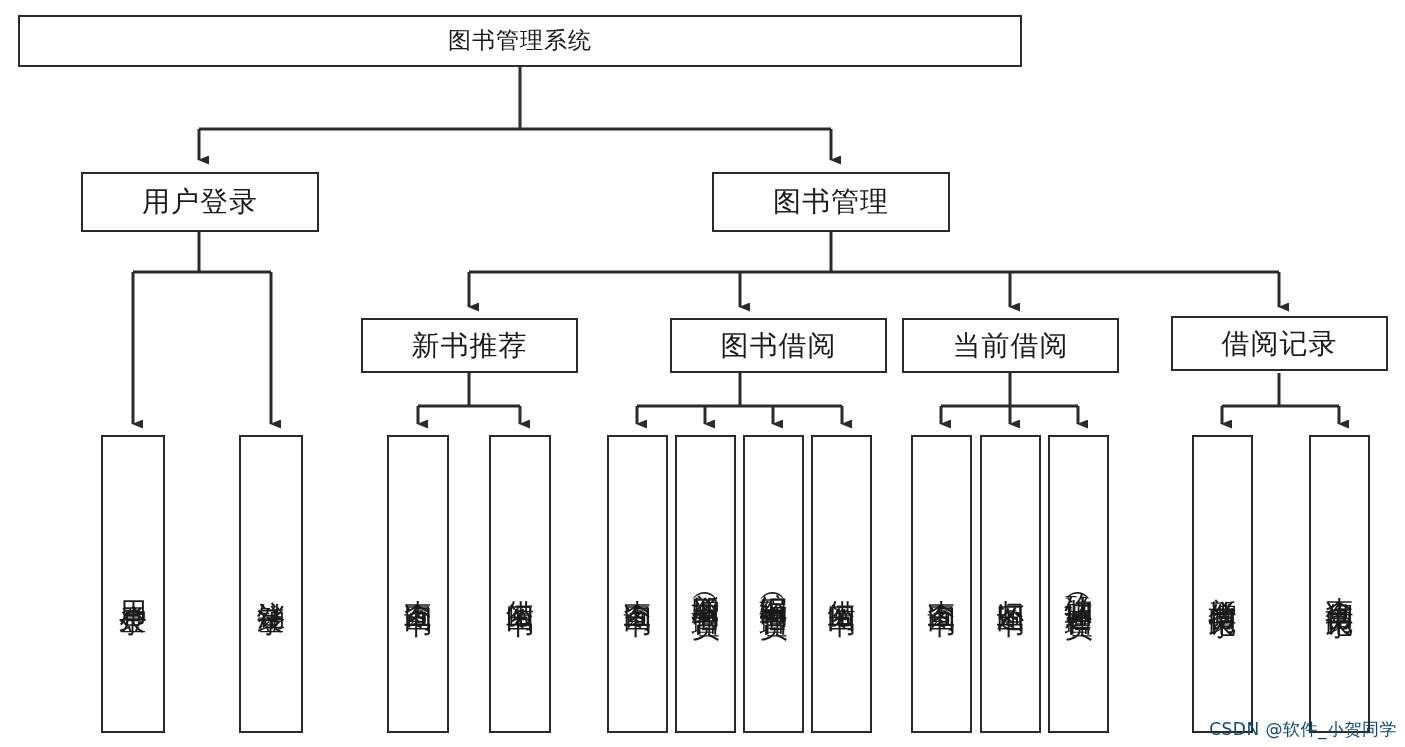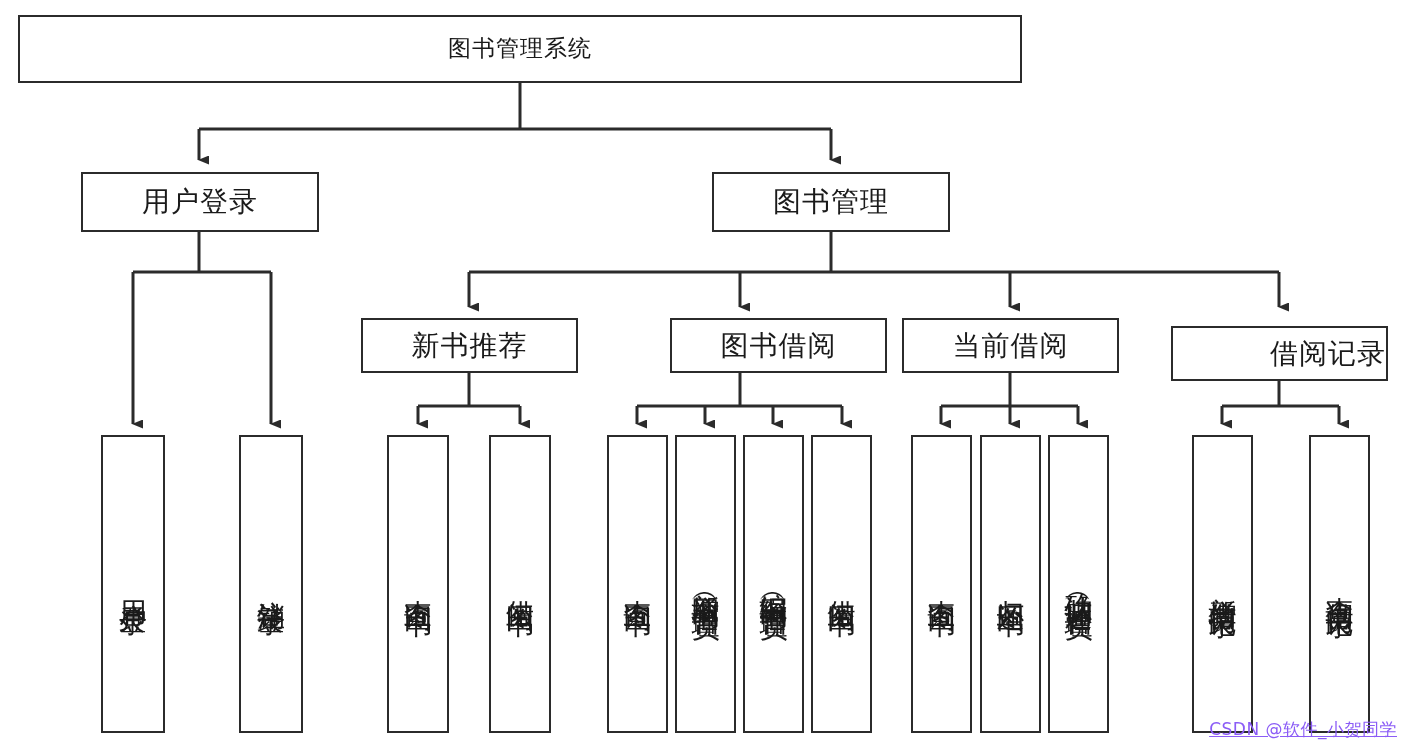--- a/index.html
+++ b/index.html
@@ -52,24 +52,23 @@
     left: 0; top: 0;
     width: 1405px;
     height: 747px;
     pointer-events: none;
   }
   .watermark {
     position: absolute;
     right: 8px;
     bottom: 6px;
     font-size: 17px;
-    color: #8b5cf6;
+    color: #0c4a6e;
     letter-spacing: 0.5px;
     white-space: nowrap;
-    text-decoration: underline;
   }
 </style>
 </head>
 <body>
 
 <div id="diagram-root">
 
   <svg class="connector-layer" viewBox="0 0 1405 747" width="1405" height="747" xmlns="http://www.w3.org/2000/svg">
     <defs>
       <marker id="arrowhead" markerWidth="10" markerHeight="11" refX="4.5" refY="10" orient="auto" markerUnits="userSpaceOnUse">
@@ -113,41 +112,41 @@
       <path d="M1010,406 L1010,424" marker-end="url(#arrowhead)"></path>
       <path d="M1078,406 L1078,424" marker-end="url(#arrowhead)"></path>
 
       <path d="M1279,373 L1279,406"></path>
       <path d="M1222,406 L1339,406"></path>
       <path d="M1222,406 L1222,424" marker-end="url(#arrowhead)"></path>
       <path d="M1339,406 L1339,424" marker-end="url(#arrowhead)"></path>
     </g>
   </svg>
 
-  <div class="node-box root" style="left:18px; top:15px; width:1004px; height:68px;">
+  <div class="node-box root" style="left:18px; top:15px; width:1004px; height:52px;">
     <span class="node-label">图书管理系统</span>
   </div>
 
   <div class="node-box" style="left:81px; top:172px; width:238px; height:60px;">
     <span class="node-label">用户登录</span>
   </div>
   <div class="node-box" style="left:361px; top:318px; width:217px; height:55px;">
     <span class="node-label">新书推荐</span>
   </div>
 
   <div class="node-box" style="left:712px; top:172px; width:238px; height:60px;">
     <span class="node-label">图书管理</span>
   </div>
   <div class="node-box" style="left:632px; top:318px; width:217px; height:55px;margin-left:38px;">
     <span class="node-label">图书借阅</span>
   </div>
   <div class="node-box" style="left:902px; top:318px; width:217px; height:55px;">
     <span class="node-label">当前借阅</span>
   </div>
-  <div class="node-box" style="left:1171px; top:326px; width:217px; height:55px;justify-content:flex-end;">
+  <div class="node-box" style="left:1171px; top:316px; width:217px; height:55px;">
     <span class="node-label">借阅记录</span>
   </div>
 
   <div class="node-box vertical" style="left:101px; top:435px; width:64px; height:298px;">
     <span class="node-label">用户登录</span>
   </div>
   <div class="node-box vertical" style="left:239px; top:435px; width:64px; height:298px;">
     <span class="node-label">注销登录</span>
   </div>
 

